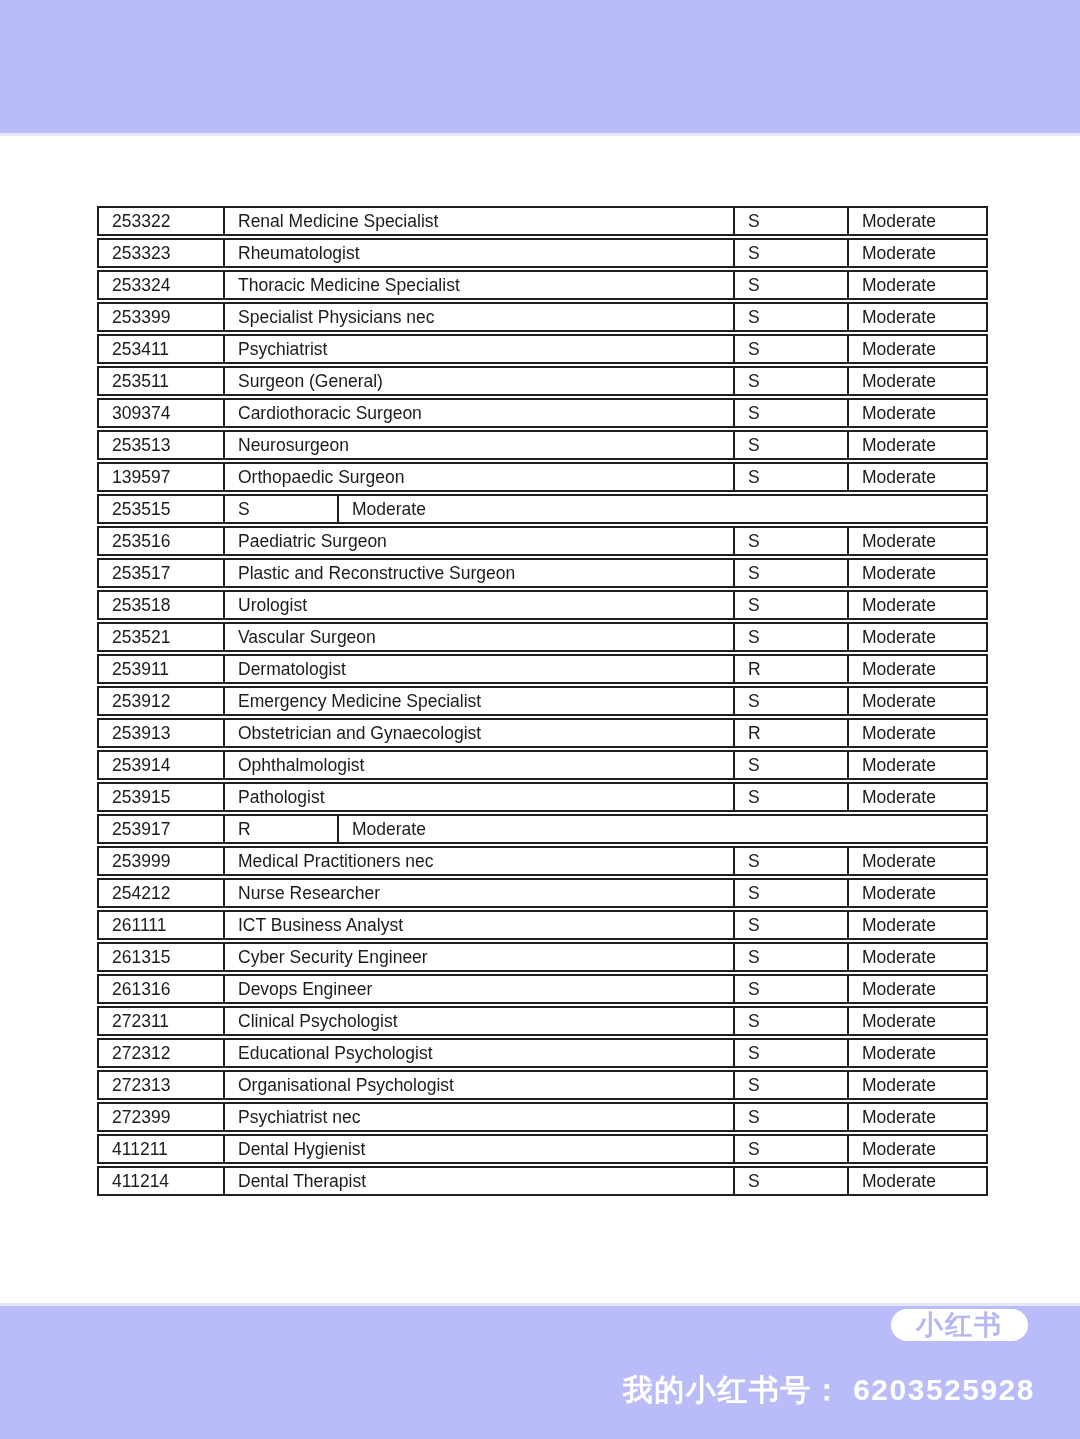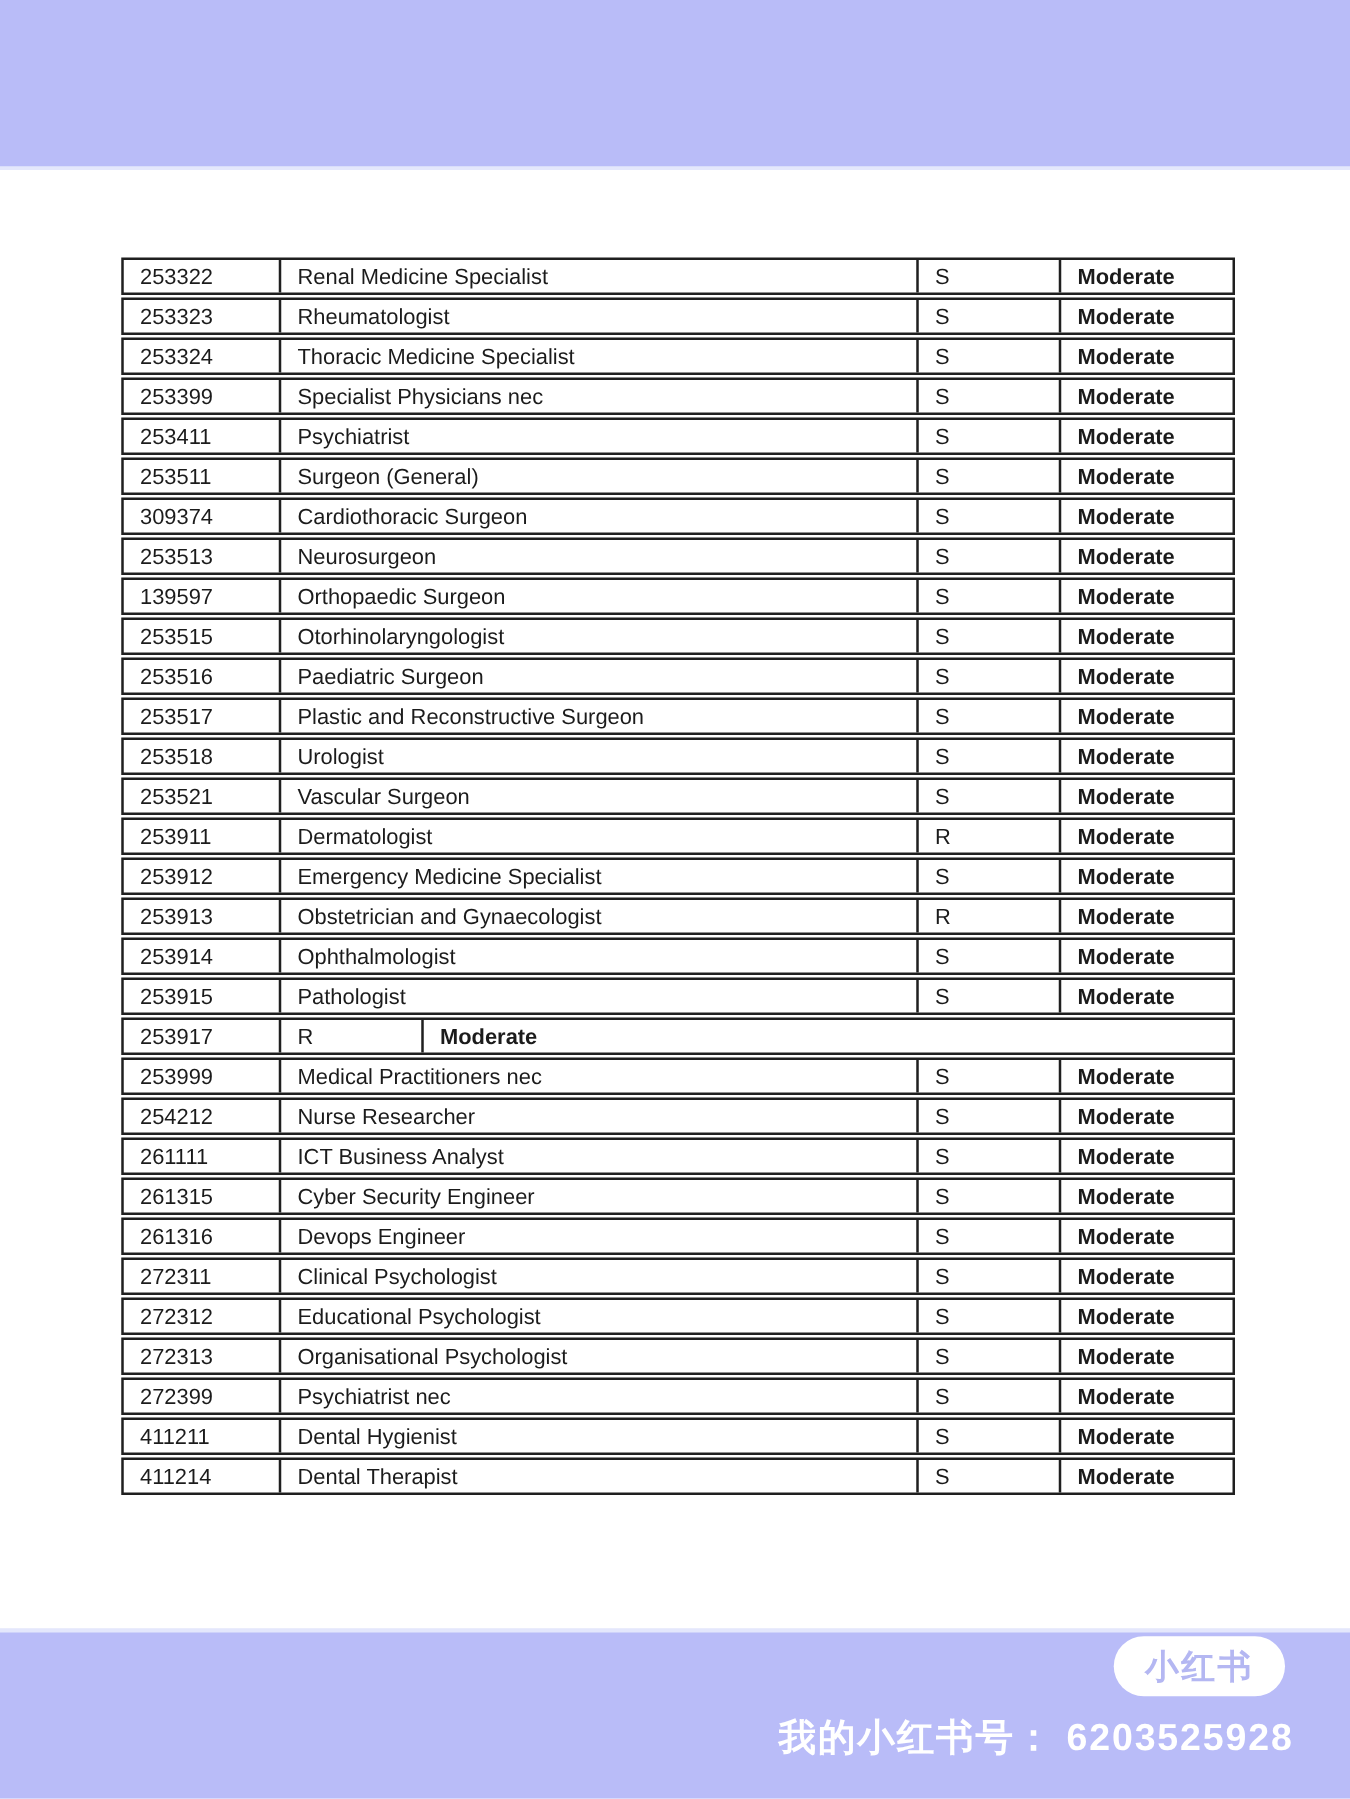--- a/index.html
+++ b/index.html
@@ -50,35 +50,35 @@
     box-sizing: border-box;
     padding-left: 13px;
     font-size: 17.5px;
     color: #1b1b1b;
     white-space: nowrap;
     overflow: hidden;
   }
   .cell-code   { width: 126px; border-right: 2px solid #1f1f1f; }
   .cell-name   { width: 510px; border-right: 2px solid #1f1f1f; }
   .cell-status { width: 114px; border-right: 2px solid #1f1f1f; }
-  .cell-rating { flex: 1; font-weight: bold; }
+  .cell-rating { flex: 1; }
   .bottom-band {
     position: absolute;
     left: 0; top: 1303px;
     width: 1080px;
     height: 136px;
     background: #b9bcf8;
     border-top: 3px solid #e4e7fc;
   }
   .xhs-badge {
     position: absolute;
     top: 3px;
     right: 52px;
     box-sizing: border-box;
-    height: 48px;
+    height: 32px;
     padding: 0 25px;
     display: flex;
     align-items: center;
     background: #ffffff;
     border-radius: 26px;
     color: #b4b7f2;
     font-size: 27px;
     font-weight: 700;
     letter-spacing: 2px;
   }
@@ -151,21 +151,20 @@
           <div class="t-cell cell-rating">Moderate</div>
         </div>
         <div class="t-row">
           <div class="t-cell cell-code">139597</div>
           <div class="t-cell cell-name">Orthopaedic Surgeon</div>
           <div class="t-cell cell-status">S</div>
           <div class="t-cell cell-rating">Moderate</div>
         </div>
         <div class="t-row">
           <div class="t-cell cell-code">253515</div>
-          <div class="t-cell cell-name">Otorhinolaryngologist</div>
           <div class="t-cell cell-status">S</div>
           <div class="t-cell cell-rating">Moderate</div>
         </div>
         <div class="t-row">
           <div class="t-cell cell-code">253516</div>
           <div class="t-cell cell-name">Paediatric Surgeon</div>
           <div class="t-cell cell-status">S</div>
           <div class="t-cell cell-rating">Moderate</div>
         </div>
         <div class="t-row">

